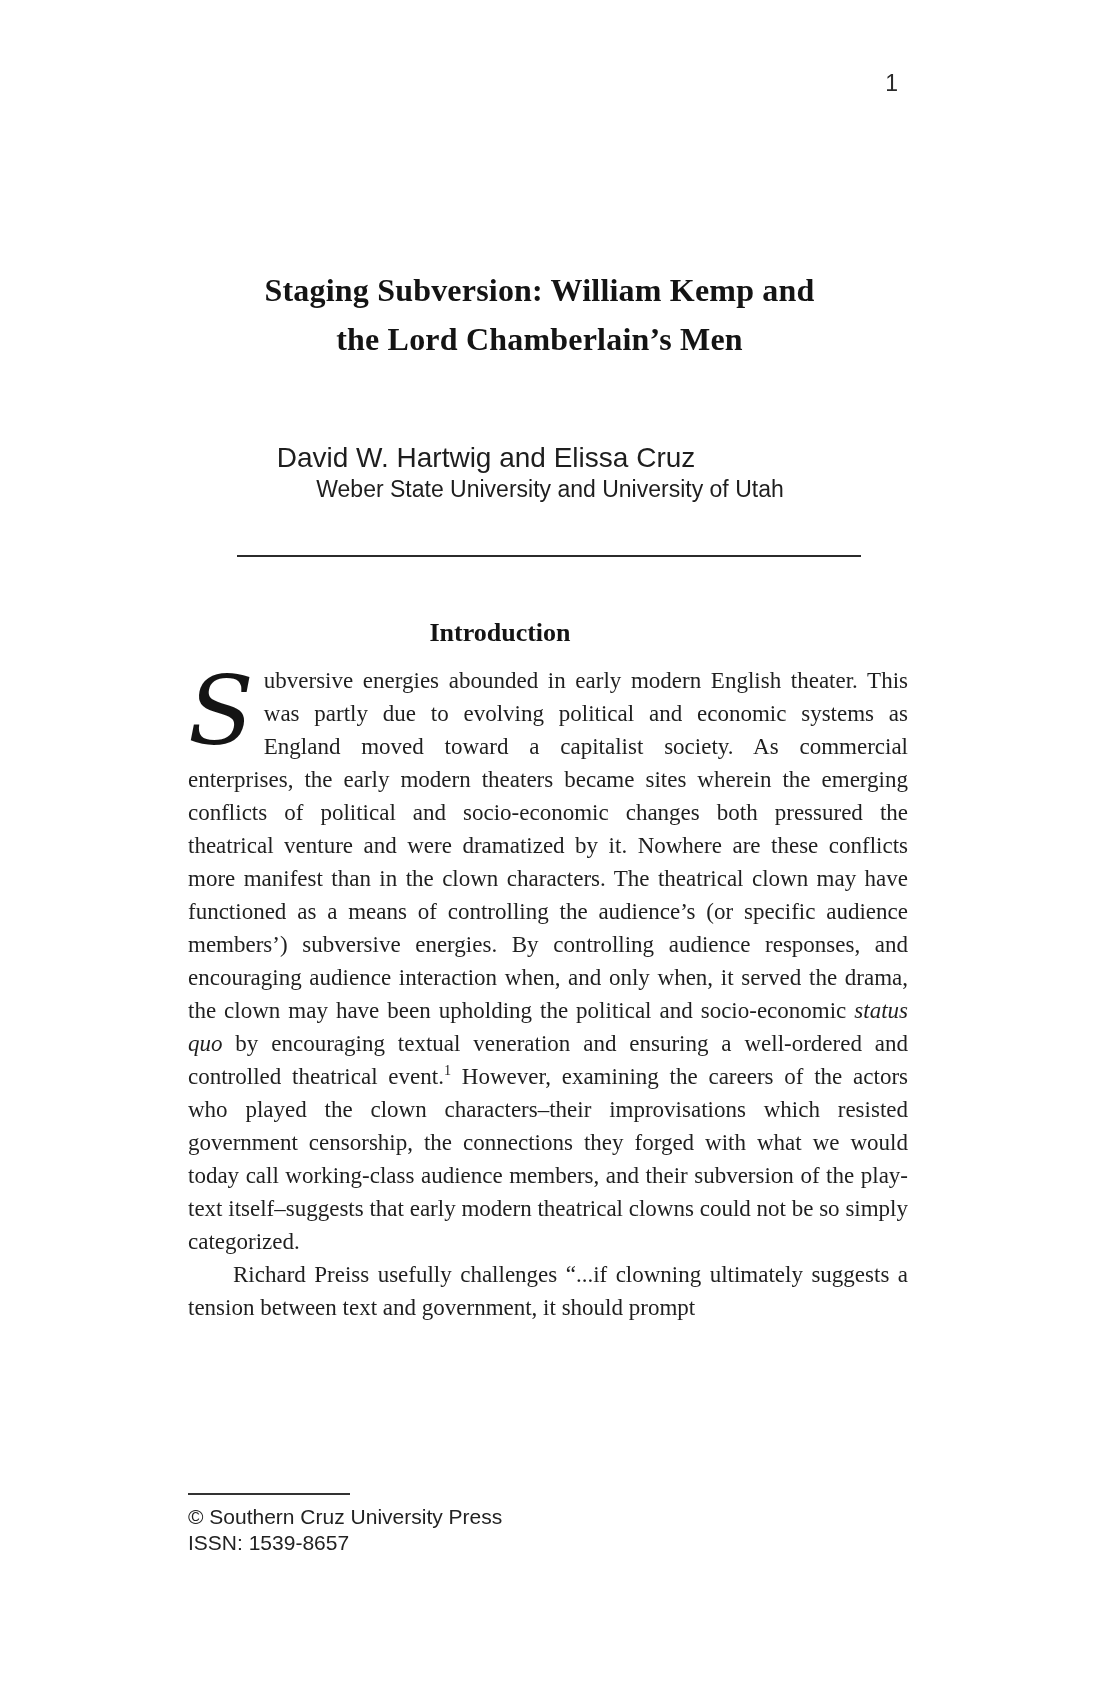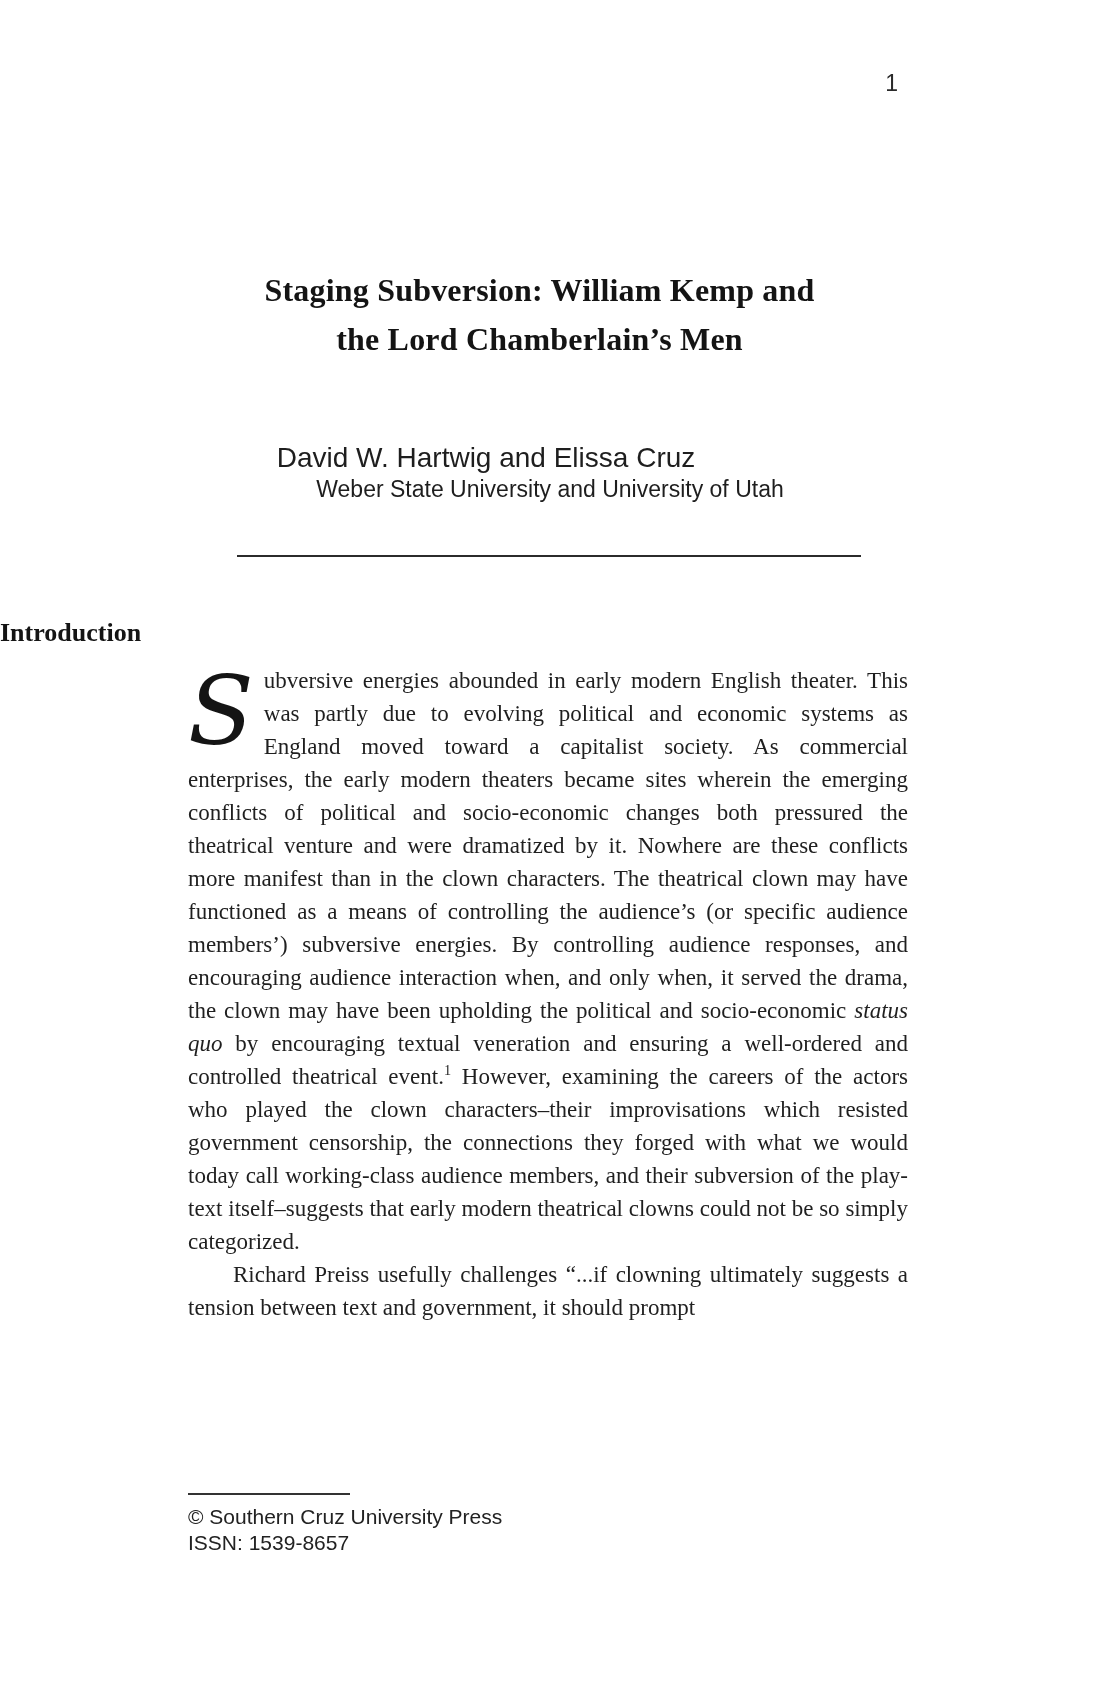--- a/index.html
+++ b/index.html
@@ -61,20 +61,21 @@
     top: 555px;
     left: 237px;
     width: 624px;
     border-top: 2px solid #2b2b2b;
   }
   .section-heading {
     position: absolute;
     top: 618px;
     left: 0;
     width: 1000px;
+    text-align: center;
     font-family: "Liberation Serif", serif;
     font-weight: 700;
     font-size: 26px;
     color: #141414;
   }
   .body-text {
     position: absolute;
     top: 664px;
     left: 188px;
     width: 720px;

